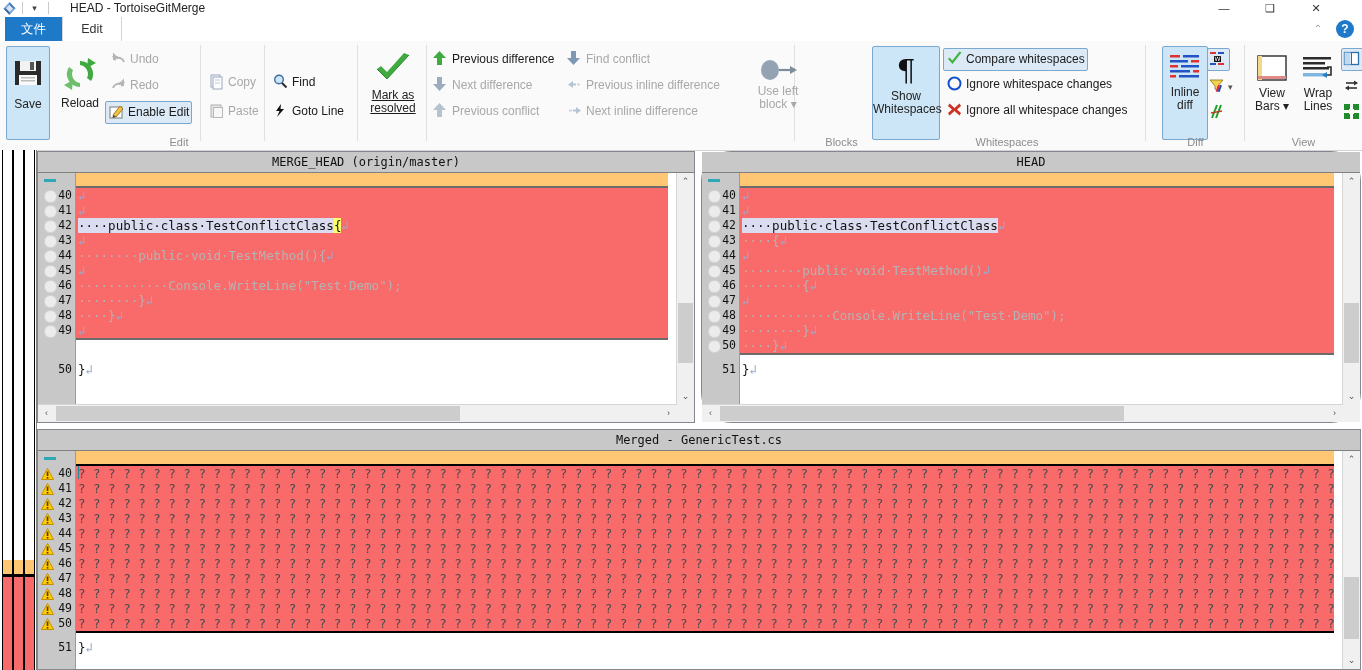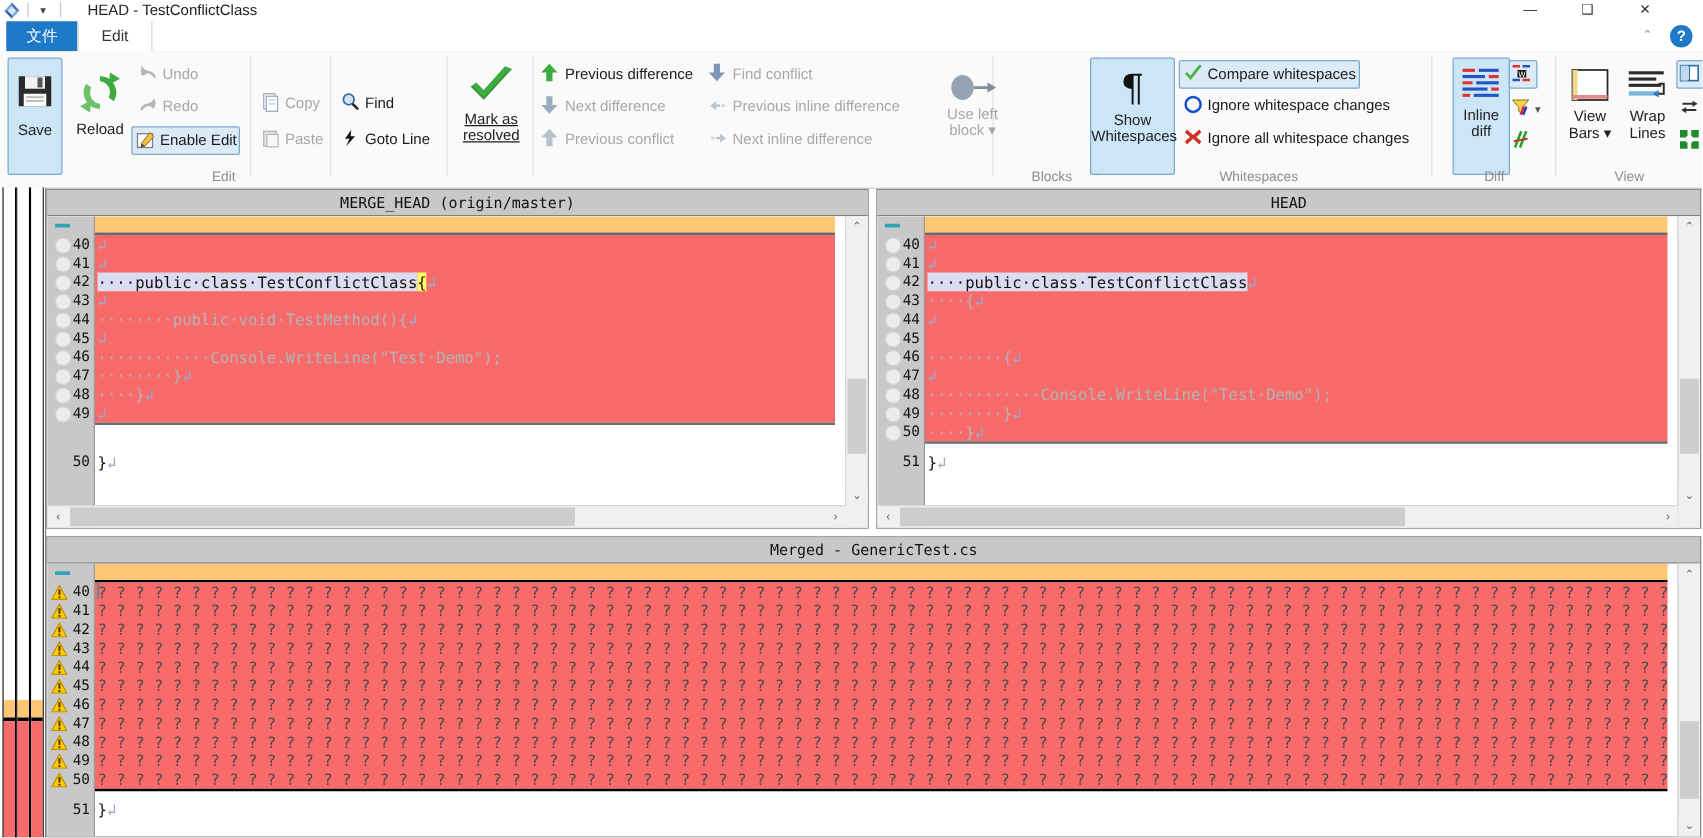--- a/index.html
+++ b/index.html
@@ -97,21 +97,21 @@
       <svg width="15" height="15" viewBox="0 0 15 15">
         <polygon points="7.5,1 13.5,7.5 7.5,14 1.5,7.5" fill="#7ea6d8"></polygon>
         <polygon points="7.5,1 13.5,7.5 7.5,7.5" fill="#4a78b5"></polygon>
         <polygon points="1.5,7.5 7.5,7.5 7.5,14" fill="#3b6399"></polygon>
         <polygon points="7.5,4 11,7.5 7.5,11 4,7.5" fill="#d8e5f5"></polygon>
       </svg>
     </div>
     <div class="tb-sep" style="left:22px;"></div>
     <div class="tb-qat" style="left:28px;">▾</div>
     <div class="tb-sep" style="left:48px;"></div>
-    <div class="tb-title">HEAD - TestConflictClass</div>
+    <div class="tb-title">HEAD - TortoiseGitMerge</div>
     <div class="wbtn" style="left:1202px;">—</div>
     <div class="wbtn" style="left:1248px;">❑</div>
     <div class="wbtn" style="left:1294px;">✕</div>
   </div>
 
   <div class="tabstrip">
     <div class="tab tab-file">文件</div>
     <div class="tab tab-edit">Edit</div>
     <div class="ribbon-collapse">⌃</div>
     <div class="helpbtn">?</div>
@@ -556,21 +556,21 @@
     </div>
 
     <div class="hsb" style="right:17px;">
       <div class="arr" style="left:0;">‹</div>
       <div class="thumb" style="left:18px;width:404px;"></div>
       <div class="arr" style="right:0;">›</div>
     </div>
     <div class="corner"></div>
   </div>
 
-  <div class="pane" style="left:701px;top:151px;width:660px;height:272px;">
+  <div class="pane" style="left:701px;top:151px;width:660px;height:272px;border-radius:30px;">
     <div class="pane-hdr">HEAD</div>
     <div class="pane-body">
       <div class="gutter">
         <div class="collapsemark" style="top:6px;"></div>
         <div class="bullet" style="top:17px;"></div>
           <div class="lnum" style="top:15px;">40</div>
         <div class="bullet" style="top:32px;"></div>
           <div class="lnum" style="top:30px;">41</div>
         <div class="bullet" style="top:47px;"></div>
           <div class="lnum" style="top:45px;">42</div>
@@ -606,20 +606,23 @@
           </div>
         <div class="row" style="top:45px;">
           <span class="codetxt"><span class="inl">····public·class·TestConflictClass</span><span class="crlf">↲</span></span>
         </div>
         <div class="row" style="top:60px;">
             <span class="codetxt"><span class="ws">····{</span><span class="crlf">↲</span></span>
           </div>
         <div class="row" style="top:75px;">
             <span class="codetxt"><span class="crlf">↲</span></span>
           </div>
+        <div class="row" style="top:90px;">
+            <span class="codetxt"><span class="ws">········public·void·TestMethod()</span><span class="crlf">↲</span></span>
+          </div>
         <div class="row" style="top:105px;">
             <span class="codetxt"><span class="ws">········{</span><span class="crlf">↲</span></span>
           </div>
         <div class="row" style="top:120px;">
             <span class="codetxt"><span class="crlf">↲</span></span>
           </div>
         <div class="row" style="top:135px;">
             <span class="codetxt"><span class="ws">············Console.WriteLine("Test·Demo");</span></span>
           </div>
         <div class="row" style="top:150px;">

